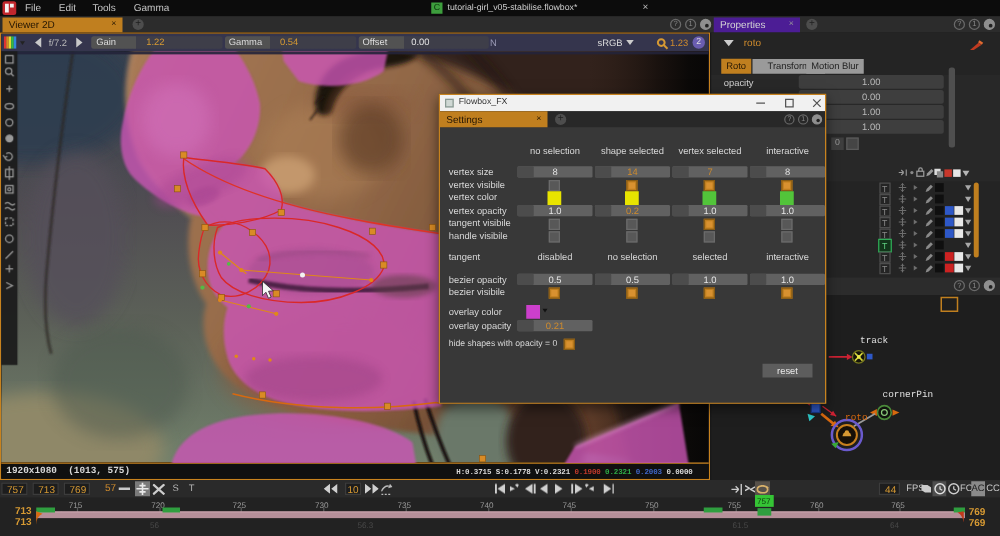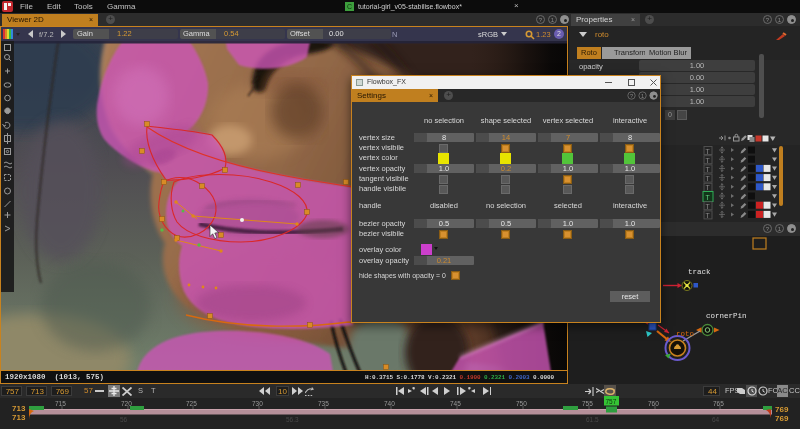--- a/index.html
+++ b/index.html
@@ -75,21 +75,21 @@
 </div>
 
 <div class="abs" id="tabrow">
   <div class="tab orange" style="left:2px; width:96px;">Viewer 2D<span class="x">×</span></div>
   <div class="pluscirc" style="left:106px; top:2px;">+</div>
   <div class="trio" style="left:536px;">
       <span class="c1">?</span>
       <span class="c2">1</span>
       <span class="c3"></span>
     </div>
-  <div class="tab" style="left:571px; width:69px; background:#404040; color:#d5d5d5;">Properties<span class="x" style="color:#999;">×</span></div>
+  <div class="tab" style="left:571px; width:69px; background:#4c1d95; color:#d5d5d5;">Properties<span class="x" style="color:#999;">×</span></div>
   <div class="pluscirc" style="left:645px; top:2px;">+</div>
   <div class="trio" style="left:763px;">
       <span class="c1">?</span>
       <span class="c2">1</span>
       <span class="c3"></span>
     </div>
 </div>
 
 <div class="abs" id="viewer">
   <div id="vtoolbar">
@@ -623,21 +623,21 @@
     <div class="rowlab" style="top:72px;">tangent visibile</div>
     <div class="chk" style="left:87px; top:72.5px;"></div>
     <div class="chk" style="left:149px; top:72.5px;"></div>
     <div class="chk on" style="left:211px; top:72.5px;"></div>
     <div class="chk" style="left:273px; top:72.5px;"></div>
     <div class="rowlab" style="top:82px;">handle visibile</div>
     <div class="chk" style="left:87px; top:82.5px;"></div>
     <div class="chk" style="left:149px; top:82.5px;"></div>
     <div class="chk" style="left:211px; top:82.5px;"></div>
     <div class="chk" style="left:273px; top:82.5px;"></div>
-    <div class="rowlab" style="top:99px;">handle</div>
+    <div class="rowlab" style="top:99px;">tangent</div>
     <div class="colhead" style="left:61px; top:99px;">disabled</div>
     <div class="colhead" style="left:123px; top:99px;">no selection</div>
     <div class="colhead" style="left:185px; top:99px;">selected</div>
     <div class="colhead" style="left:247px; top:99px;">interactive</div>
     <div class="rowlab" style="top:117px;">bezier opacity</div>
     <div class="slider" style="left:62px; top:117px;"><span>0.5</span></div>
     <div class="slider" style="left:124px; top:117px;"><span>0.5</span></div>
     <div class="slider" style="left:186px; top:117px;"><span>1.0</span></div>
     <div class="slider" style="left:248px; top:117px;"><span>1.0</span></div>
     <div class="rowlab" style="top:127px;">bezier visibile</div>

